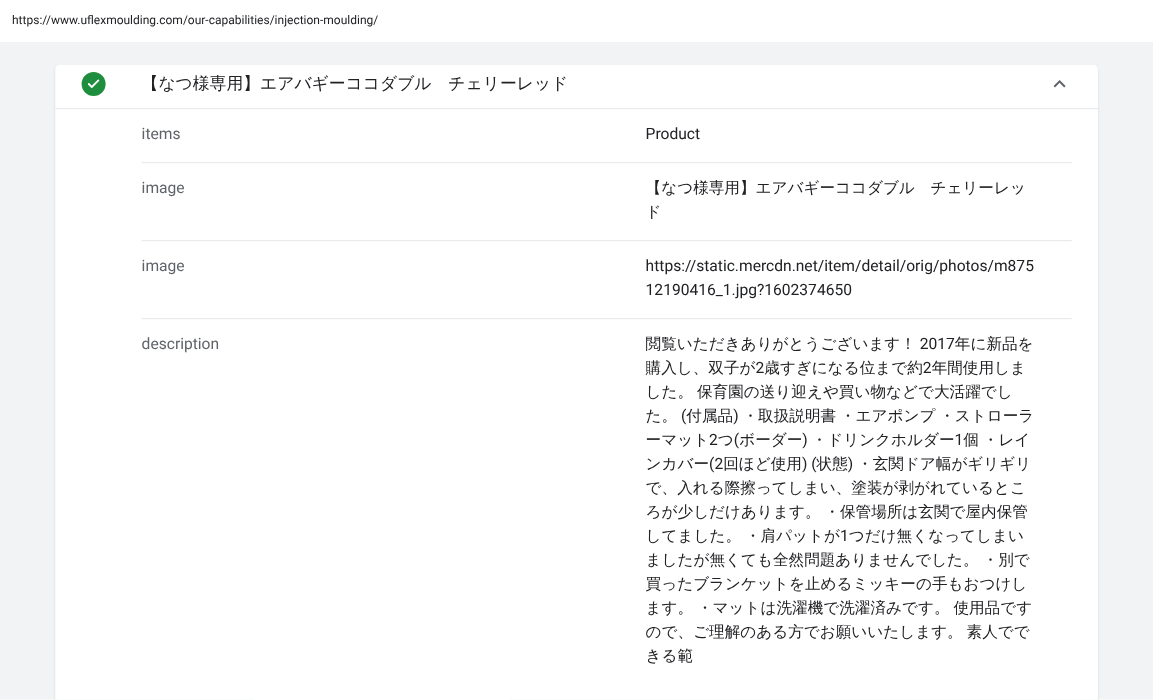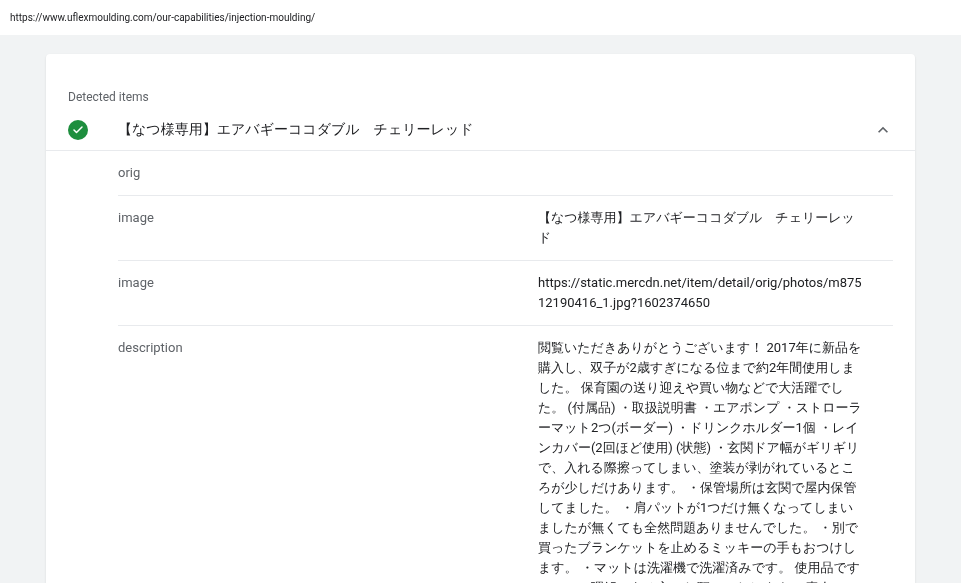--- a/index.html
+++ b/index.html
@@ -89,39 +89,39 @@
   }
 </style>
 </head>
 <body>
 
 <div class="url-bar">
   <span>https://www.uflexmoulding.com/our-capabilities/injection-moulding/</span>
 </div>
 
 <div class="card">
-  <div class="section-label">Detected items</div>
 
   <div class="item-header">
     <div class="check-icon">
       <svg viewBox="0 0 24 24" fill="none" stroke="#fff" stroke-width="3" stroke-linecap="round" stroke-linejoin="round">
           <polyline points="20 6 9 17 4 12"></polyline>
         </svg>
     </div>
     <div class="item-title">【なつ様専用】エアバギーココダブル　チェリーレッド</div>
     <div class="chevron">
       <svg viewBox="0 0 24 24" fill="#5f6368">
           <path d="M7.41 15.41 12 10.83l4.59 4.58L18 14l-6-6-6 6z"></path>
         </svg>
     </div>
   </div>
 
   <div class="props">
     <div class="prop-row">
-      <div class="prop-key">orig</div>
+      <div class="prop-key">items</div>
+      <div class="prop-val">Product</div>
     </div>
     <div class="prop-row">
       <div class="prop-key">image</div>
       <div class="prop-val">【なつ様専用】エアバギーココダブル　チェリーレッド</div>
     </div>
     <div class="prop-row">
       <div class="prop-key">image</div>
       <div class="prop-val">https://static.mercdn.net/item/detail/orig/photos/m87512190416_1.jpg?1602374650</div>
     </div>
     <div class="prop-row">

